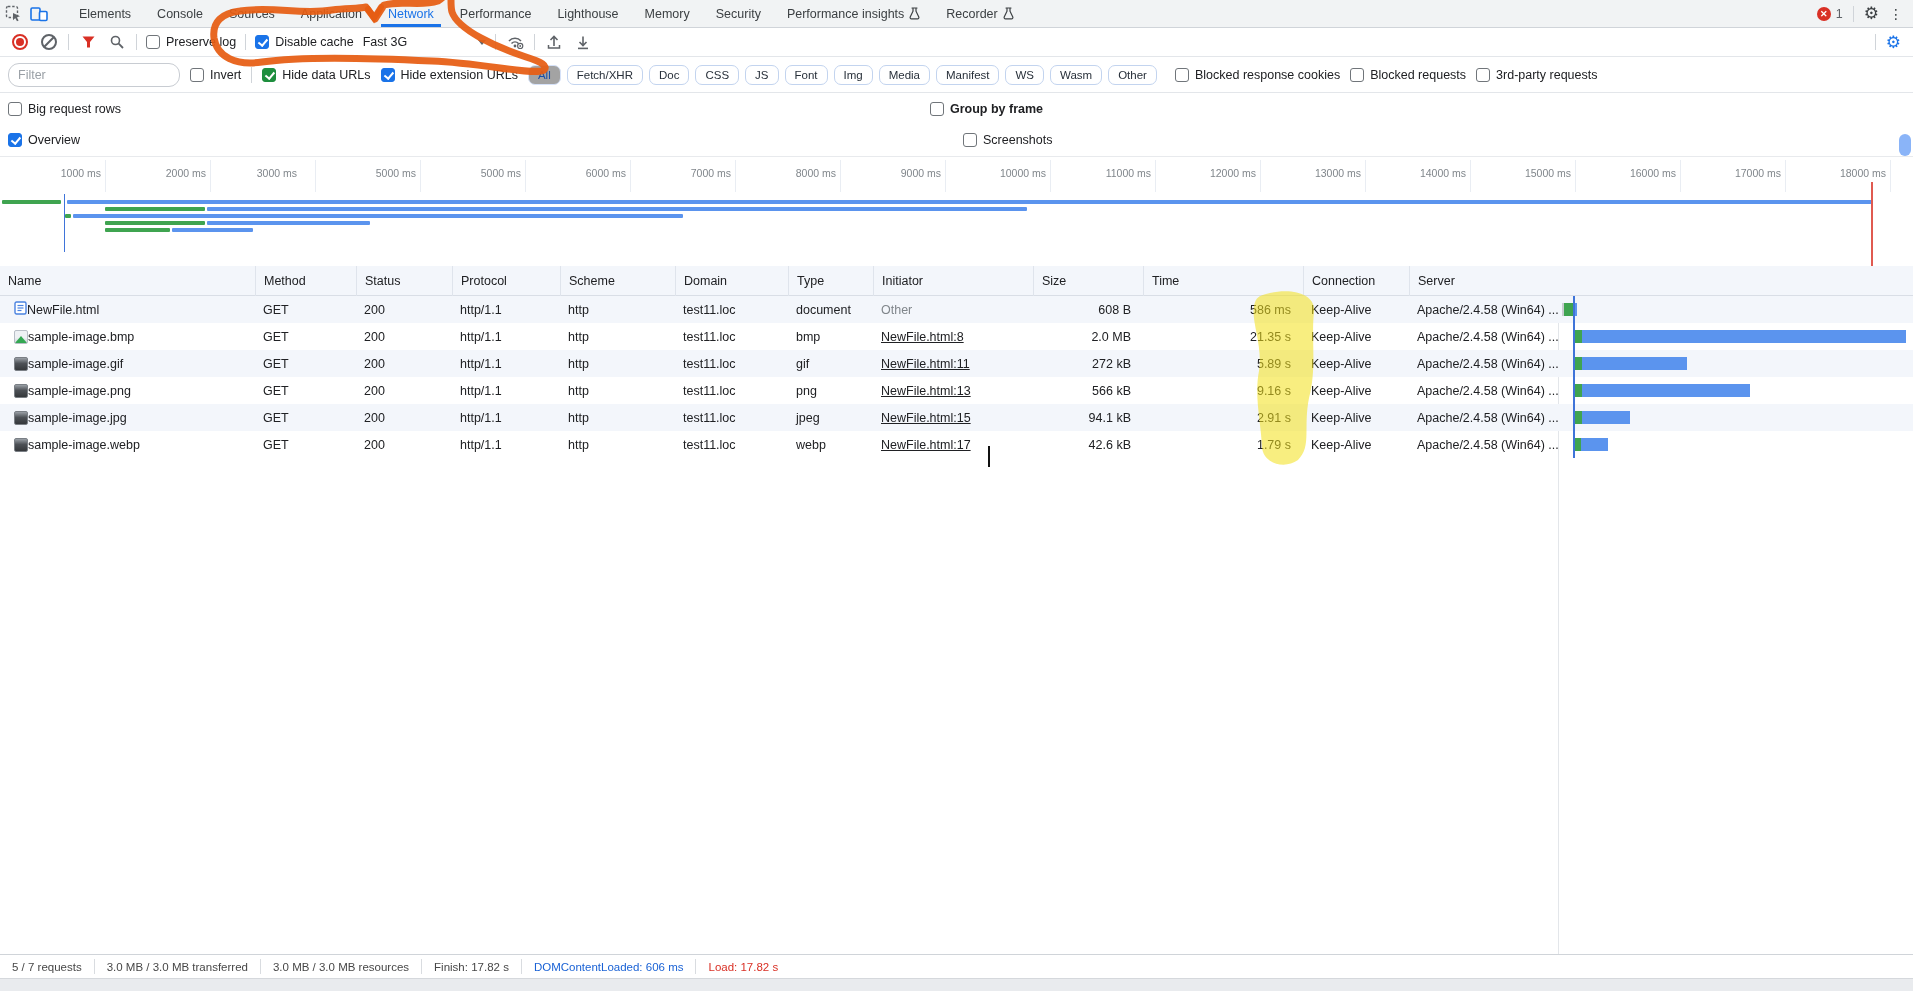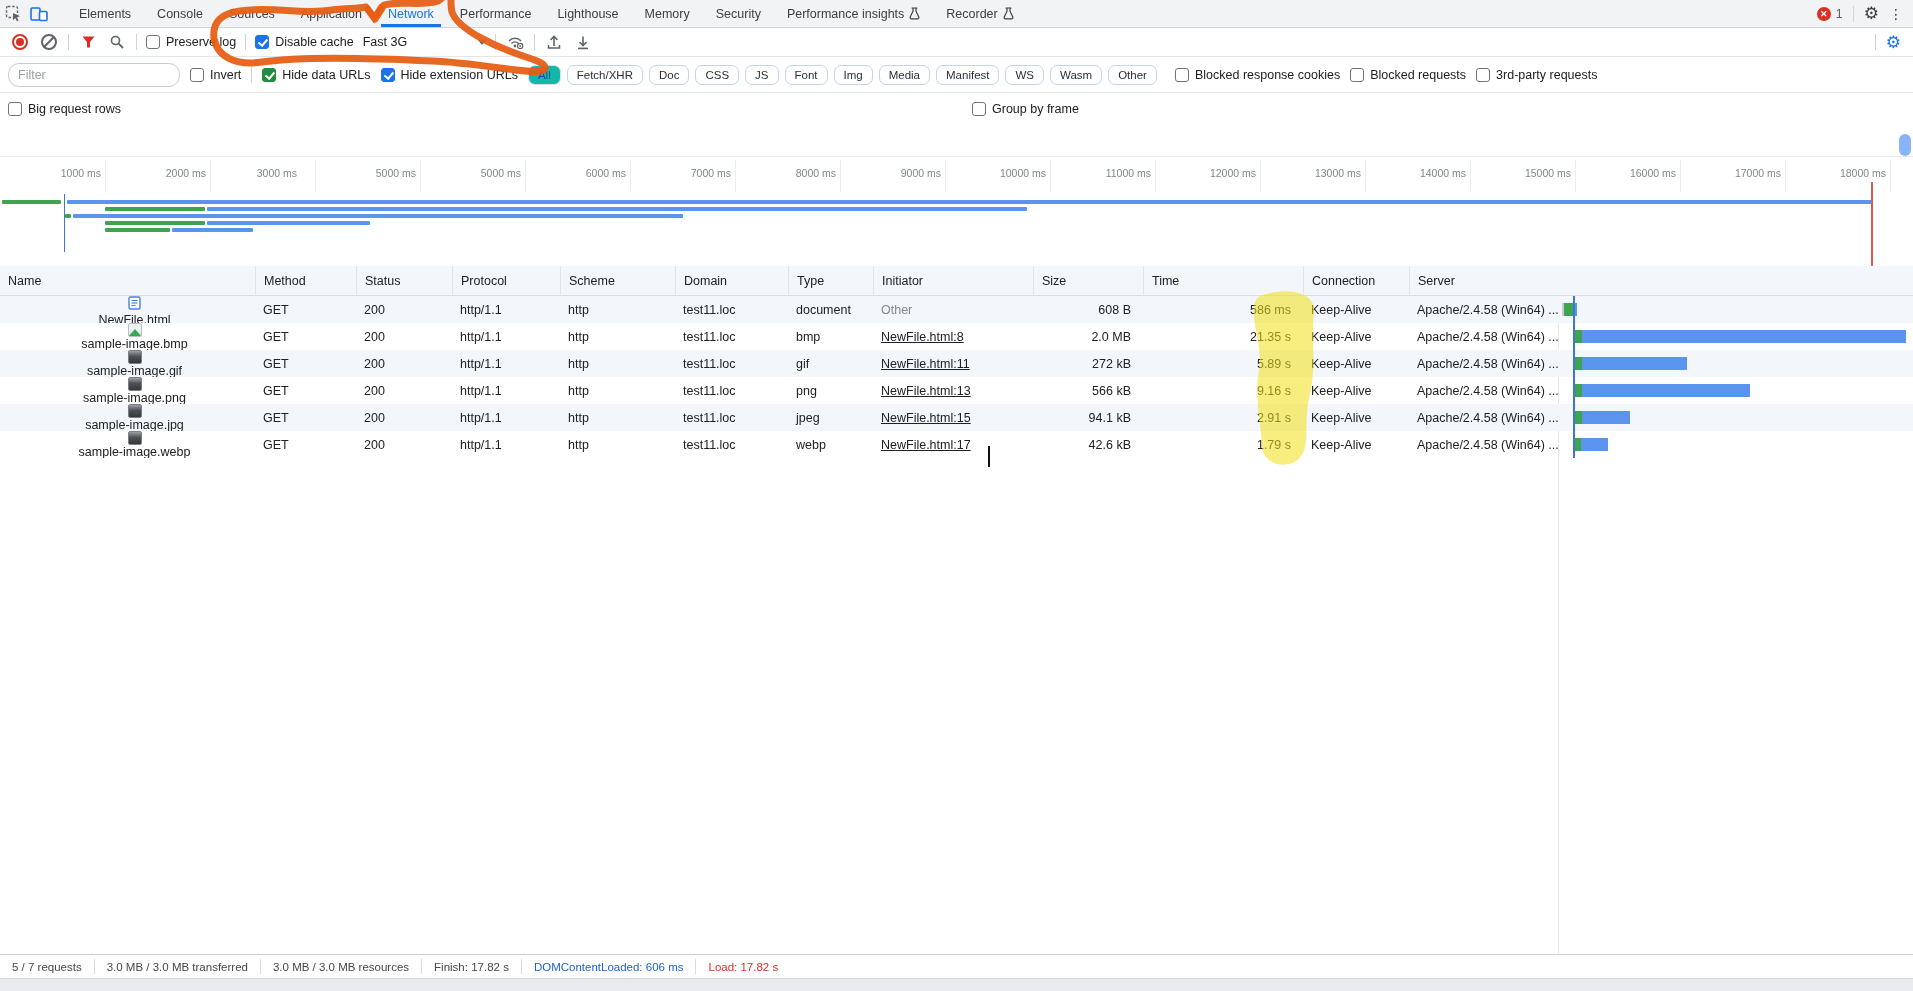--- a/index.html
+++ b/index.html
@@ -37,21 +37,21 @@
   .select{display:flex;align-items:center;gap:71px;cursor:pointer;color:#202124;}
   .caret{width:0;height:0;border-left:4px solid transparent;border-right:4px solid transparent;border-top:5px solid #5f6368;}
   
   #filterbar{left:0;top:58px;width:1913px;height:35px;background:#fff;border-bottom:1px solid #e3e6ea;
              display:flex;align-items:center;gap:10px;padding-left:8px;box-sizing:border-box;}
   #filter-input{width:152px;height:22px;border:1px solid #c8ccd2;border-radius:11px;padding:0 9px;font-size:12.5px;
                 font-family:"Liberation Sans",sans-serif;color:#202124;outline:none;}
   #filter-input::placeholder{color:#9aa0a6;}
   .chips{display:flex;gap:6px;align-items:center;}
   .chip{border:1px solid #c3d4ef;border-radius:7px;padding:3px 9px;font-size:11.5px;color:#28303a;background:#fff;cursor:pointer;white-space:nowrap;}
-  .chip.sel{background:#14b8a6;border-color:#d6e2f9;color:#174ea6;}
+  .chip.sel{background:#a3a3a3;border-color:#d6e2f9;color:#174ea6;}
   
   .optrow{left:0;width:1913px;height:31px;display:flex;align-items:center;padding-left:8px;box-sizing:border-box;background:#fff;}
   
   #ruler{left:0;top:156px;width:1913px;height:36px;background:#fff;border-top:1px solid #e8eaed;}
   .tick-label{position:absolute;top:10px;width:80px;text-align:right;font-size:10.5px;color:#80868b;white-space:nowrap;}
   #gridlines{left:0;top:160px;width:1913px;height:106px;pointer-events:none;}
   .gridline{position:absolute;top:0;width:1px;height:106px;background:#e9edf3;}
   #overview{left:0;top:192px;width:1913px;height:74px;background:#fff;border-bottom:1px solid #ccd3dd;}
   .ov-seg{position:absolute;height:4px;border-radius:1px;}
   .ov-green{background:#3fa450;}
@@ -63,21 +63,21 @@
   .hcell{display:flex;align-items:center;padding-left:8px;border-left:1px solid #dfe4ec;color:#202124;height:30px;box-sizing:border-box;cursor:pointer;white-space:nowrap;}
   .hcell:first-child{border-left:none;}
   .hcell.wf{justify-content:space-between;padding-right:14px;}
   #rows{left:0;top:296px;width:1913px;}
   .row{height:27px;cursor:pointer;}
   .row:nth-child(odd){background:#f3f6fb;}
   .cell{display:flex;align-items:center;padding-left:8px;height:27px;box-sizing:border-box;white-space:nowrap;overflow:hidden;color:#202124;}
   .cell.num{justify-content:flex-end;padding-right:12px;}
   .muted{color:#80868b;}
   .ilink{text-decoration:underline;color:#202124;}
-  .namecell{padding-left:14px;flex-direction:column;}
+  .namecell{padding-left:14px;}
   .fileicon{width:14px;height:14px;flex:0 0 auto;border-radius:2px;}
   .icon-img-dark{background:linear-gradient(180deg,#9aa0a6 0%,#4d5156 45%,#35383b 100%);border:1px solid #7a7f85;box-sizing:border-box;}
   .icon-img-light{background:linear-gradient(180deg,#eef1f4 55%,#cdd3da 100%);border:1px solid #b8bec6;box-sizing:border-box;position:relative;overflow:hidden;}
   .icon-img-light::after{content:"";position:absolute;left:0;bottom:0;border-left:6px solid transparent;border-right:6px solid transparent;border-bottom:7px solid #34a853;}
   .wfcell{position:relative;padding:0;}
   .wfbar{position:absolute;top:7px;height:13px;display:flex;}
   .wf-stall{background:#c9cdd1;width:2px;height:13px;}
   .wf-wait{background:#3fa450;height:13px;}
   .wf-dl{background:#5b94ee;height:13px;}
   #wf-divider{left:1558px;top:266px;width:1px;height:688px;background:#e3e6ea;}
@@ -272,23 +272,33 @@
       <span class="cb"></span>
       <span>3rd-party requests</span>
     </label>
   </div>
 
   <div class="abs optrow" style="top:93px;height:31px;">
     <label class="ckrow">
       <span class="cb"></span>
       <span>Big request rows</span>
     </label>
-    <label class="ckrow abs" style="left:972px;">
+    <label class="ckrow abs" style="left:930px;font-weight:bold;">
       <span class="cb"></span>
       <span>Group by frame</span>
+    </label>
+  </div>
+  <div class="abs optrow" style="top:124px;height:32px;">
+    <label class="ckrow">
+      <span class="cb on"></span>
+      <span>Overview</span>
+    </label>
+    <label class="ckrow abs" style="left:963px;">
+      <span class="cb"></span>
+      <span>Screenshots</span>
     </label>
   </div>
 
   <div class="abs" id="ruler">
       <div class="tick-label" style="left: 21px;">1000 ms</div>
       <div class="tick-label" style="left: 126px;">2000 ms</div>
       <div class="tick-label" style="left: 217px;">3000 ms</div>
       <div class="tick-label" style="left: 336px;">5000 ms</div>
       <div class="tick-label" style="left: 441px;">5000 ms</div>
       <div class="tick-label" style="left: 546px;">6000 ms</div>

